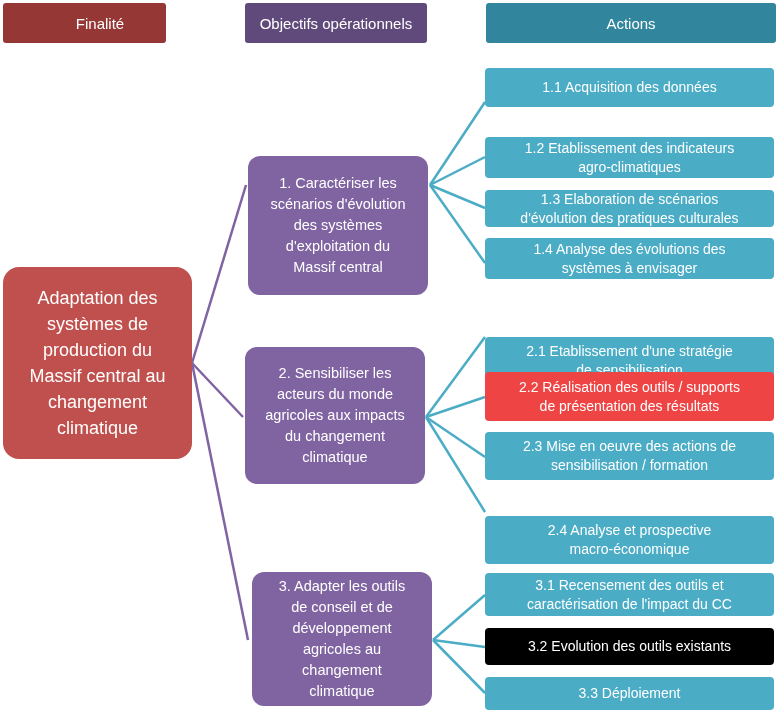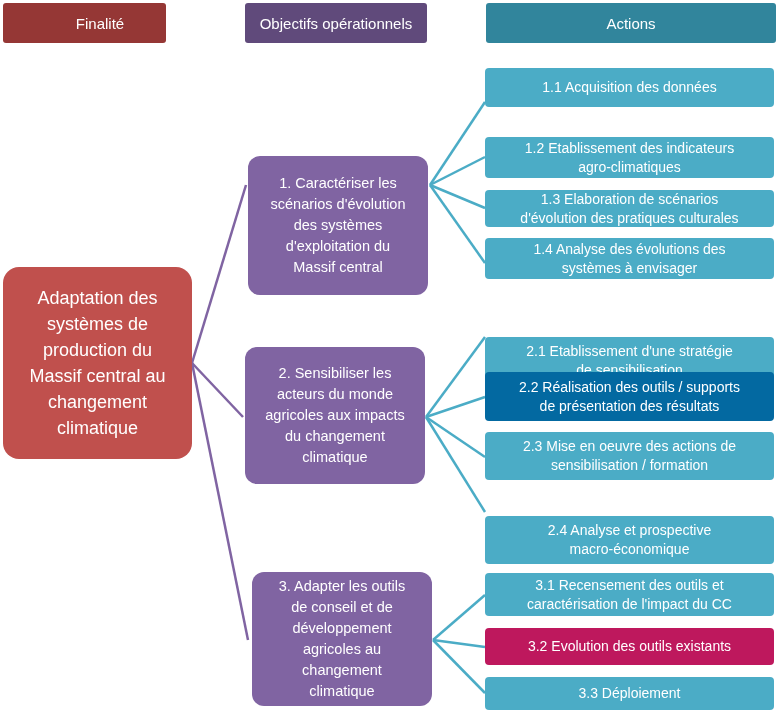--- a/index.html
+++ b/index.html
@@ -98,23 +98,23 @@
 <div id="act-1-1" class="box act" style="background: rgb(75, 172, 198);">1.1 Acquisition des données</div>
 <div id="act-1-2" class="box act" style="background: rgb(75, 172, 198);">1.2 Etablissement des indicateurs
 agro-climatiques</div>
 <div id="act-1-3" class="box act" style="background: rgb(75, 172, 198);">1.3 Elaboration de scénarios
 d'évolution des pratiques culturales</div>
 <div id="act-1-4" class="box act" style="background: rgb(75, 172, 198);">1.4 Analyse des évolutions des
 systèmes à envisager</div>
 
 <div id="act-2-1" class="box act" style="background: rgb(75, 172, 198);">2.1 Etablissement d'une stratégie
 de sensibilisation</div>
-<div id="act-2-2" class="box act" style="background: #0369a1;">2.2 Réalisation des outils / supports
+<div id="act-2-2" class="box act" style="background: #ef4444;">2.2 Réalisation des outils / supports
 de présentation des résultats</div>
 <div id="act-2-3" class="box act" style="background: rgb(75, 172, 198);">2.3 Mise en oeuvre des actions de
 sensibilisation / formation</div>
 <div id="act-2-4" class="box act" style="background: rgb(75, 172, 198);">2.4 Analyse et prospective
 macro-économique</div>
 
 <div id="act-3-1" class="box act" style="background: rgb(75, 172, 198);">3.1 Recensement des outils et
 caractérisation de l'impact du CC</div>
-<div id="act-3-2" class="box act" style="background: #be185d;">3.2 Evolution des outils existants</div>
+<div id="act-3-2" class="box act" style="background: #000000;">3.2 Evolution des outils existants</div>
 <div id="act-3-3" class="box act" style="background: rgb(75, 172, 198);">3.3 Déploiement</div>
 
 </body></html>

